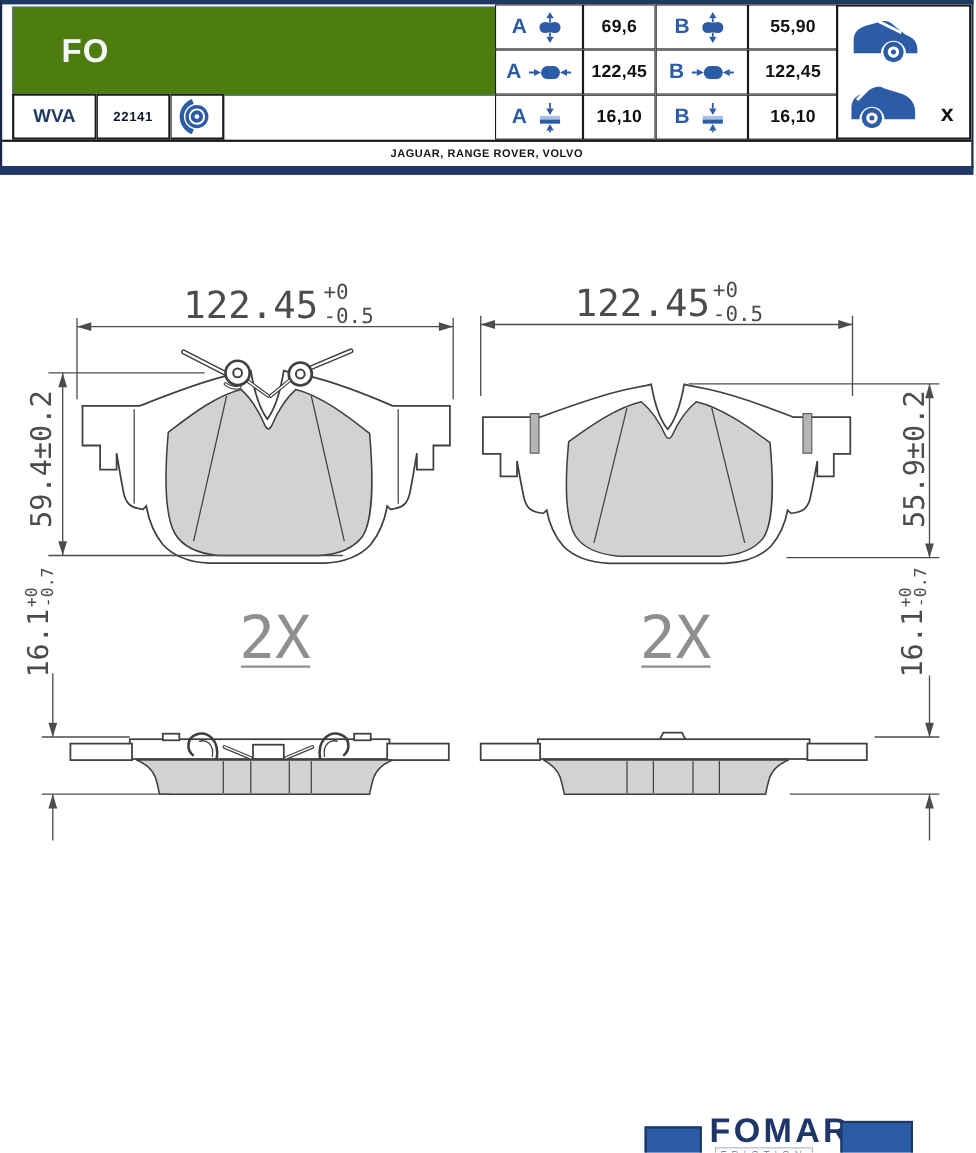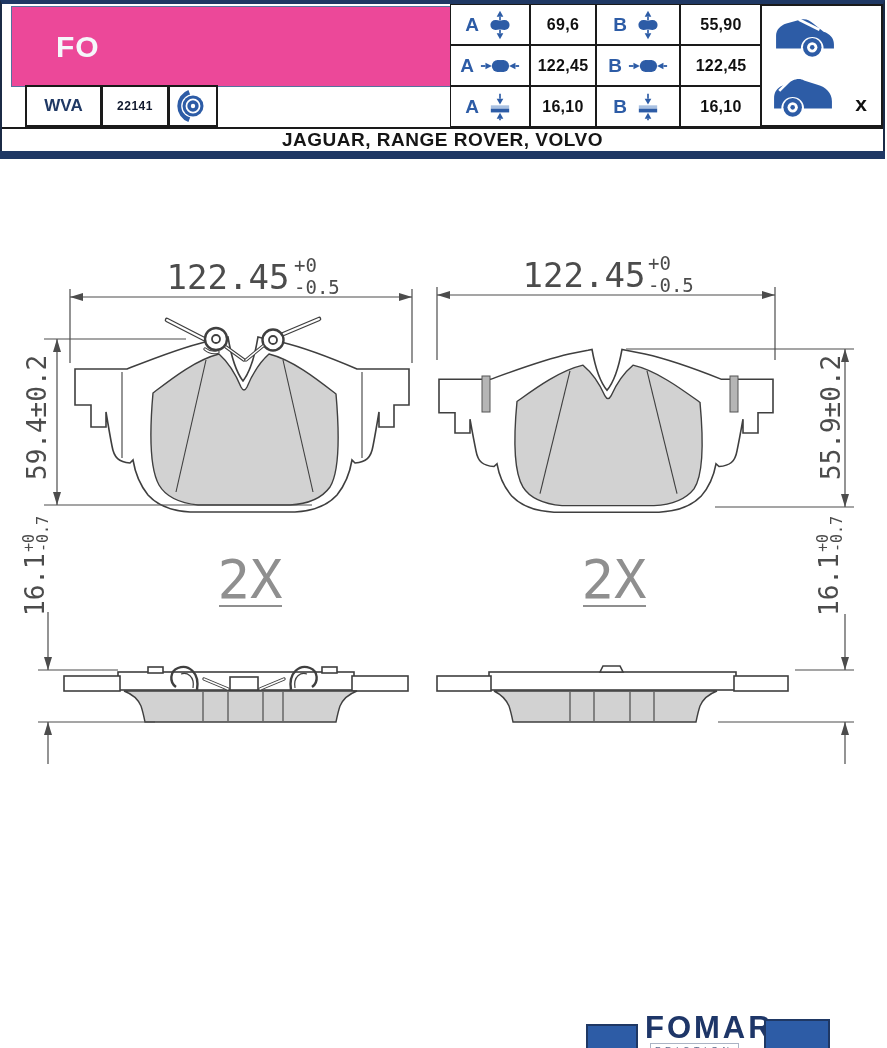--- a/index.html
+++ b/index.html
@@ -3,49 +3,49 @@
 <meta charset="utf-8">
 <style>
   html,body{margin:0;padding:0;background:#fff;}
   .page{position:relative;width:887px;height:1048px;background:#ffffff;overflow:hidden;
         font-family:"Liberation Sans",sans-serif;}
 
   
   .header-frame{position:absolute;left:0;top:0;width:881px;height:147px;
     border:2px solid #1b2a45;border-top:4px solid #1f3864;background:#fff;}
   .fo-box{position:absolute;left:11px;top:6px;width:439px;height:79px;
-    background:#ec4899;border:1px solid #55719f;display:flex;align-items:center;}
+    background:#4d7c0f;border:1px solid #55719f;display:flex;align-items:center;}
   .fo-code{color:#f5f7fb;font-size:30px;font-weight:bold;margin-left:44px;letter-spacing:1px;}
   .fo-number{color:#0b0f1d;font-size:37px;font-weight:bold;margin-left:18px;letter-spacing:2px;}
   .wva-row{position:absolute;left:11px;top:85px;height:42px;display:flex;}
   .wva-cell{border:2px solid #1a1a1a;border-left-width:1px;box-sizing:border-box;
     display:flex;align-items:center;justify-content:center;background:#fff;}
   .wva-cell.first{border-left-width:2px;}
-  .wva-label{width:77px;color:#1f3864;font-weight:bold;font-size:17px;margin-left:14px;}
+  .wva-label{width:77px;color:#1f3864;font-weight:bold;font-size:17px;}
   .wva-number{width:67px;color:#10192e;font-weight:bold;font-size:12px;letter-spacing:0.5px;}
   .wva-icon{width:49px;}
   .wva-brand{width:248px;justify-content:flex-start;padding-left:8px;color:#1c1c1c;
     font-weight:bold;font-size:17px;}
 
   .spec-table{position:absolute;left:450px;top:4px;width:312px;height:123px;
     display:grid;grid-template-columns:80px 66px 84px 82px;grid-template-rows:1fr 1fr 1fr;}
   .spec-cell{border:1px solid #1a1a1a;box-sizing:border-box;display:flex;
     align-items:center;justify-content:center;background:#fff;gap:6px;}
   .dim-letter{color:#2d5ca6;font-size:19px;font-weight:600;}
   .spec-value{color:#101010;font-size:16px;font-weight:600;letter-spacing:0.3px;}
 
   .car-cell{position:absolute;left:760px;top:4px;width:123px;height:123px;
     border:2px solid #1a1a1a;box-sizing:border-box;background:#fff;}
   .front-car{position:absolute;left:12px;top:8px;}
   .rear-car{position:absolute;left:10px;top:68px;}
   .axle-marker{position:absolute;right:14px;top:86px;color:#111;font-size:21px;font-weight:bold;}
 
   .vehicle-row{position:absolute;left:2px;top:127px;width:881px;height:22px;
     border-top:2px solid #1a1a1a;display:flex;align-items:center;justify-content:center;}
-  .vehicle-text{color:#151515;font-weight:bold;font-size:19px;letter-spacing:0.5px;}
+  .vehicle-text{color:#151515;font-weight:bold;font-size:10px;letter-spacing:0.5px;}
   .navy-bar{position:absolute;left:0;top:151px;width:885px;height:8px;background:#1f3864;}
 
   
   .drawing-svg{position:absolute;left:0;top:0;}
   .dl{stroke:#4c4c4c;stroke-width:1.2;fill:none;}
   .ol{stroke:#3f3f3f;stroke-width:1.6;fill:#ffffff;}
   .thin{stroke:#3f3f3f;stroke-width:1.1;fill:none;}
   .fr{fill:#d2d2d2;stroke:#3f3f3f;stroke-width:1.4;}
   .ar{fill:#4c4c4c;stroke:none;}
   .dim-text{font-family:"DejaVu Sans Mono",monospace;fill:#4c4c4c;}

